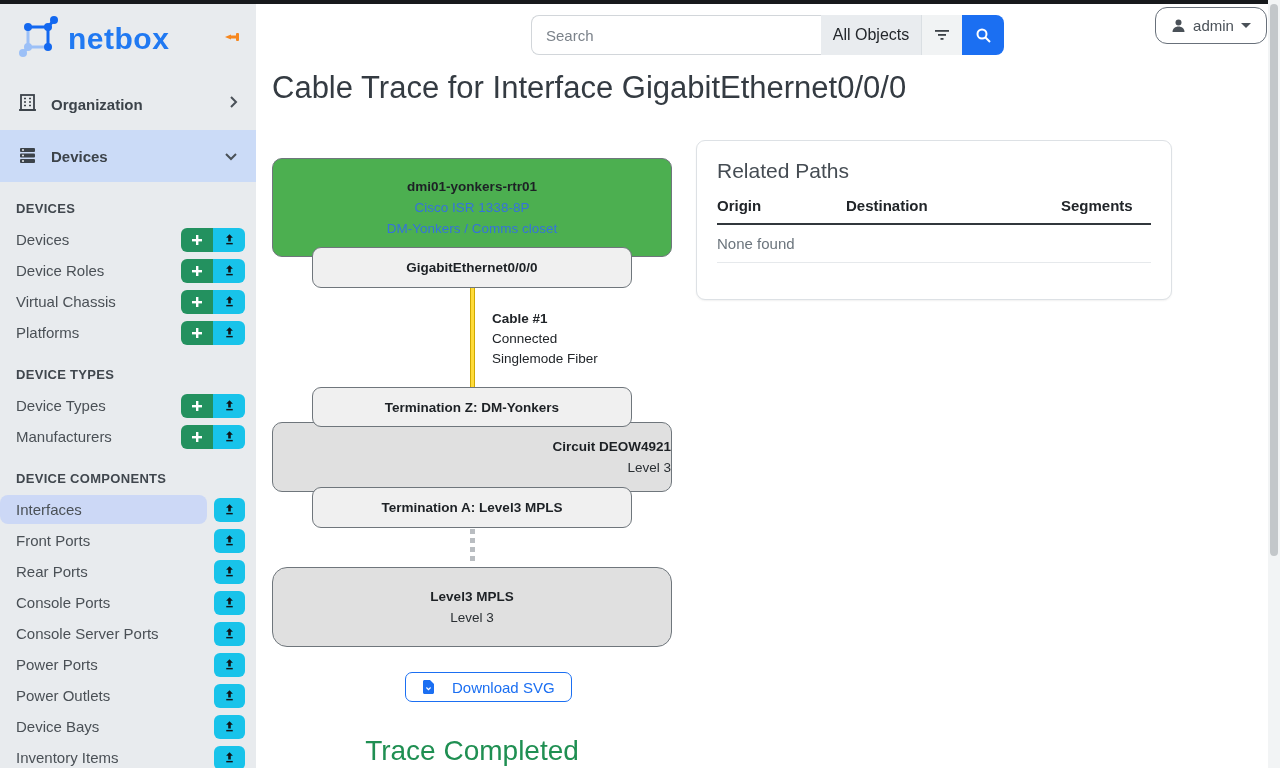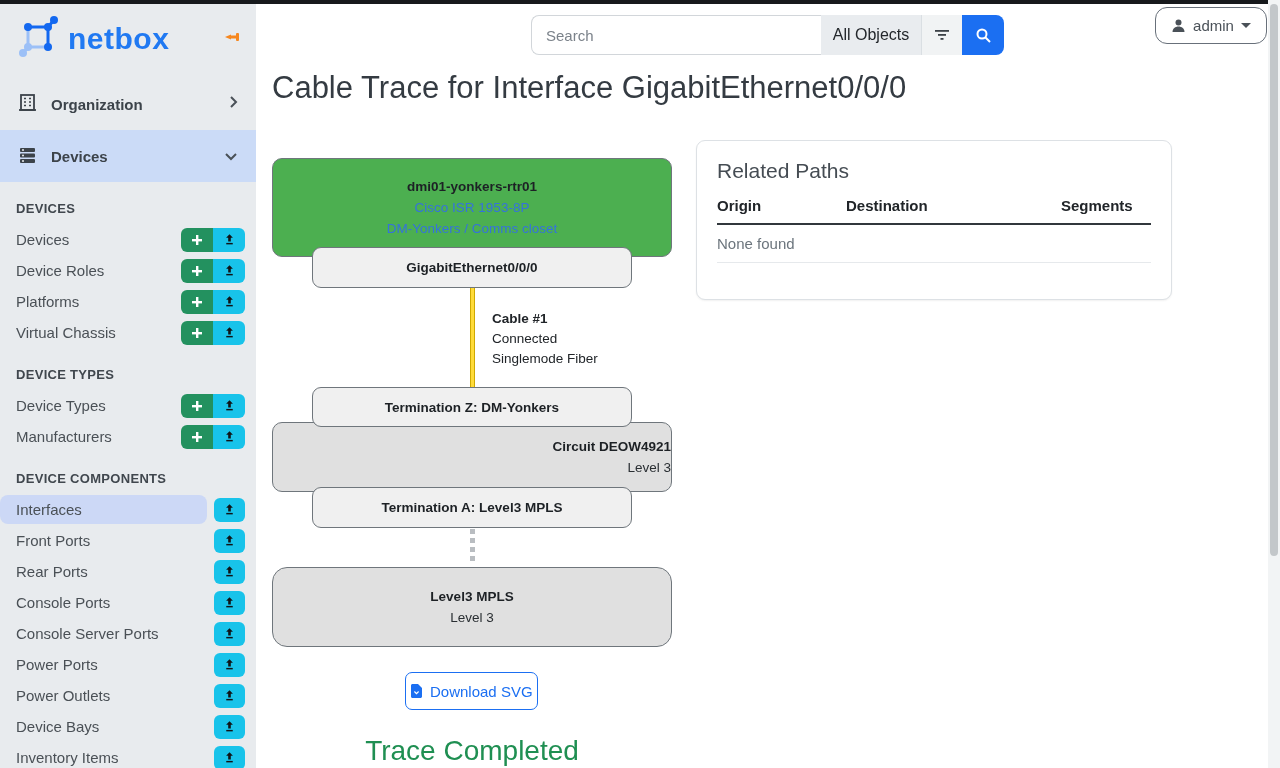--- a/index.html
+++ b/index.html
@@ -67,22 +67,22 @@
   .box-green { padding-top:20px; }
   .box-circuit { padding-top:16px;text-align:right; }
   .box-pnet { padding-top:21px;border-radius:15px; }
   .box-circuit .bx-sub, .box-pnet .bx-sub { margin-top:6px; }
   .cable-line { position:absolute; left:214px; top:288px; width:5px; height:99px;
     background:#ffdb3a; border-left:1px solid #cfa902; border-right:1px solid #cfa902; z-index:2; }
   .cable-text { position:absolute; left:236px; top:309px; text-align:left; line-height:20px; font-size:13.5px; color:#212529; }
   .cable-text .c1 { font-weight:700; }
   .dotted-line { position:absolute; left:214px; top:529px; width:5px; height:36px; z-index:2;
     background:repeating-linear-gradient(to bottom,#b9bdc1 0 5px,transparent 5px 9px); }
-  .dl-btn { position:absolute; left:149px; top:672px; height:38px; padding:0 4px; display:flex;
-    align-items:center; gap:7px; border:1px solid #1b6ff2; border-radius:7px; background:#fff;
+  .dl-btn { position:absolute; left:149px; top:672px; height:30px; padding:0 16px; display:flex;
+    align-items:center; gap:17px; border:1px solid #1b6ff2; border-radius:7px; background:#fff;
     color:#1b6ff2; font-size:15px; cursor:pointer; }
   .trace-status { position:absolute; left:16px; top:735px; width:400px; text-align:center;
     font-size:28px; color:#1f8f52; }
 
   .diagram { position:absolute; left:0px; top:0px; width:700px; height:768px; }
 
   
   .card { position:absolute; left:440px; top:140px; width:476px; height:160px; background:#fff;
     border:1px solid #dde1e5; border-radius:9px; box-shadow:0 1px 2px rgba(0,0,0,.06); padding:18px 20px; }
   .card-title { font-size:21px; font-weight:400; color:#454c53; }
@@ -198,38 +198,38 @@
           </span>
         <span class="mini-btn mini-up">
             <svg width="13" height="13" viewBox="0 0 16 16" fill="#101417">
               <path d="M8 1.5l4.2 4.4H9.6v4.6H6.4V5.9H3.8z"></path>
               <rect x="4" y="12.2" width="8" height="1.8"></rect>
             </svg>
           </span>
       </span>
     </div>
     <div class="side-item">
+      <span class="slabel">Virtual Chassis</span>
+      <span class="btn-group">
+        <span class="mini-btn mini-add">
+            <svg width="12" height="12" viewBox="0 0 12 12" fill="#fff">
+              <rect x="5" y="1" width="2.4" height="10"></rect>
+              <rect x="1" y="5" width="10" height="2.4"></rect>
+            </svg>
+          </span>
+        <span class="mini-btn mini-up">
+            <svg width="13" height="13" viewBox="0 0 16 16" fill="#101417">
+              <path d="M8 1.5l4.2 4.4H9.6v4.6H6.4V5.9H3.8z"></path>
+              <rect x="4" y="12.2" width="8" height="1.8"></rect>
+            </svg>
+          </span>
+      </span>
+    </div>
+    <div class="side-item">
       <span class="slabel">Platforms</span>
-      <span class="btn-group">
-        <span class="mini-btn mini-add">
-            <svg width="12" height="12" viewBox="0 0 12 12" fill="#fff">
-              <rect x="5" y="1" width="2.4" height="10"></rect>
-              <rect x="1" y="5" width="10" height="2.4"></rect>
-            </svg>
-          </span>
-        <span class="mini-btn mini-up">
-            <svg width="13" height="13" viewBox="0 0 16 16" fill="#101417">
-              <path d="M8 1.5l4.2 4.4H9.6v4.6H6.4V5.9H3.8z"></path>
-              <rect x="4" y="12.2" width="8" height="1.8"></rect>
-            </svg>
-          </span>
-      </span>
-    </div>
-    <div class="side-item">
-      <span class="slabel">Virtual Chassis</span>
       <span class="btn-group">
         <span class="mini-btn mini-add">
             <svg width="12" height="12" viewBox="0 0 12 12" fill="#fff">
               <rect x="5" y="1" width="2.4" height="10"></rect>
               <rect x="1" y="5" width="10" height="2.4"></rect>
             </svg>
           </span>
         <span class="mini-btn mini-up">
             <svg width="13" height="13" viewBox="0 0 16 16" fill="#101417">
               <path d="M8 1.5l4.2 4.4H9.6v4.6H6.4V5.9H3.8z"></path>
@@ -411,21 +411,21 @@
     <span>admin</span>
     <span class="caret-down"></span>
   </div>
 
   <div class="page-title">Cable Trace for Interface GigabitEthernet0/0/0</div>
 
   <div class="diagram">
 
     <div class="tracebox box-green">
       <div class="bx-title">dmi01-yonkers-rtr01</div>
-      <div class="bx-link bx-line">Cisco ISR 1953-8P</div>
+      <div class="bx-link bx-line">Cisco ISR 1338-8P</div>
       <div class="bx-link bx-line">DM-Yonkers / Comms closet</div>
     </div>
 
     <div class="tracebox box-iface">
       <span class="bx-title">GigabitEthernet0/0/0</span>
     </div>
 
     <div class="cable-line"></div>
     <div class="cable-text">
       <div class="c1">Cable #1</div>

